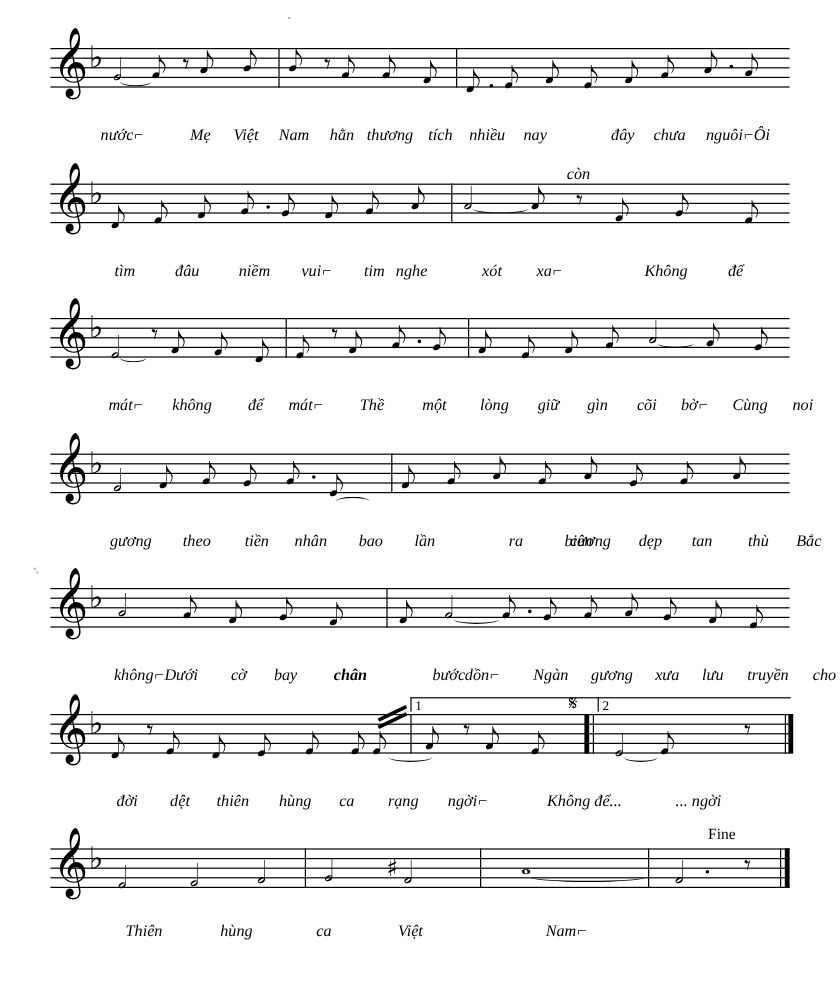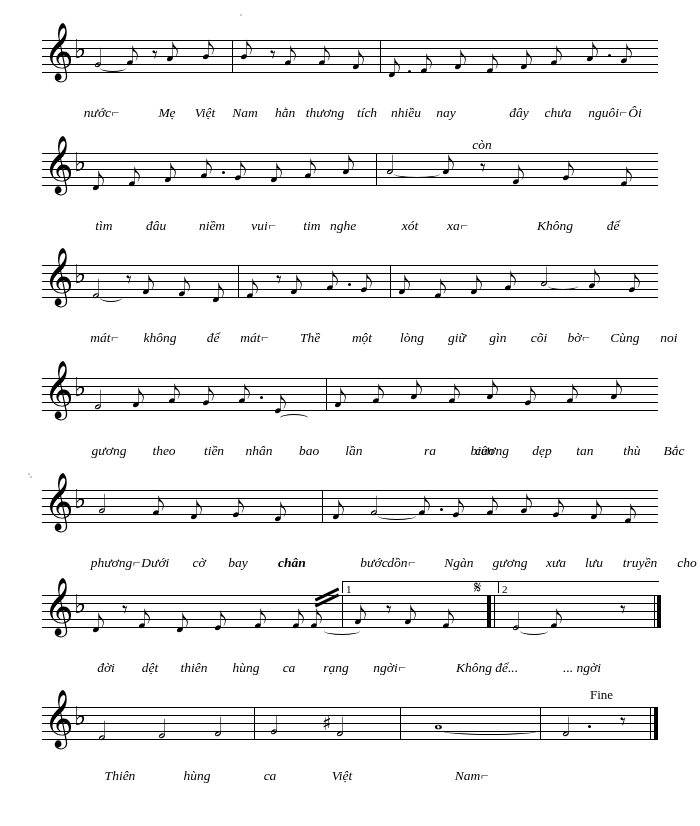--- a/index.html
+++ b/index.html
@@ -399,21 +399,21 @@
       <div class="dot" style="left:398px; top:28px;"></div>
       <div class="note" style="left:410px; top:16px;">𝅘𝅥𝅮</div>
       <div class="note" style="left:444px; top:14px;">𝅘𝅥𝅮</div>
       <div class="note" style="left:478px; top:12px;">𝅘𝅥𝅮</div>
       <div class="note" style="left:510px; top:16px;">𝅘𝅥𝅮</div>
       <div class="note" style="left:548px; top:18px;">𝅘𝅥𝅮</div>
       <div class="note" style="left:582px; top:22px;">𝅘𝅥𝅮</div>
     </div>
   </div>
   <div class="lyrics" style="top:555px;">
-    <span class="lyric" style="left:88px;">phương⌐Dưới</span>
+    <span class="lyric" style="left:88px;">không⌐Dưới</span>
     <span class="lyric" style="left:157px;">cờ</span>
     <span class="lyric" style="left:196px;">bay</span>
     <span class="lyric" style="left:250px;font-weight:bold;">chân</span>
     <span class="lyric" style="left:298px;margin-left:34px;">bước</span>
     <span class="lyric" style="left:360px;">dồn⌐</span>
     <span class="lyric" style="left:417px;">Ngàn</span>
     <span class="lyric" style="left:468px;">gương</span>
     <span class="lyric" style="left:514px;">xưa</span>
     <span class="lyric" style="left:552px;">lưu</span>
     <span class="lyric" style="left:598px;">truyền</span>

